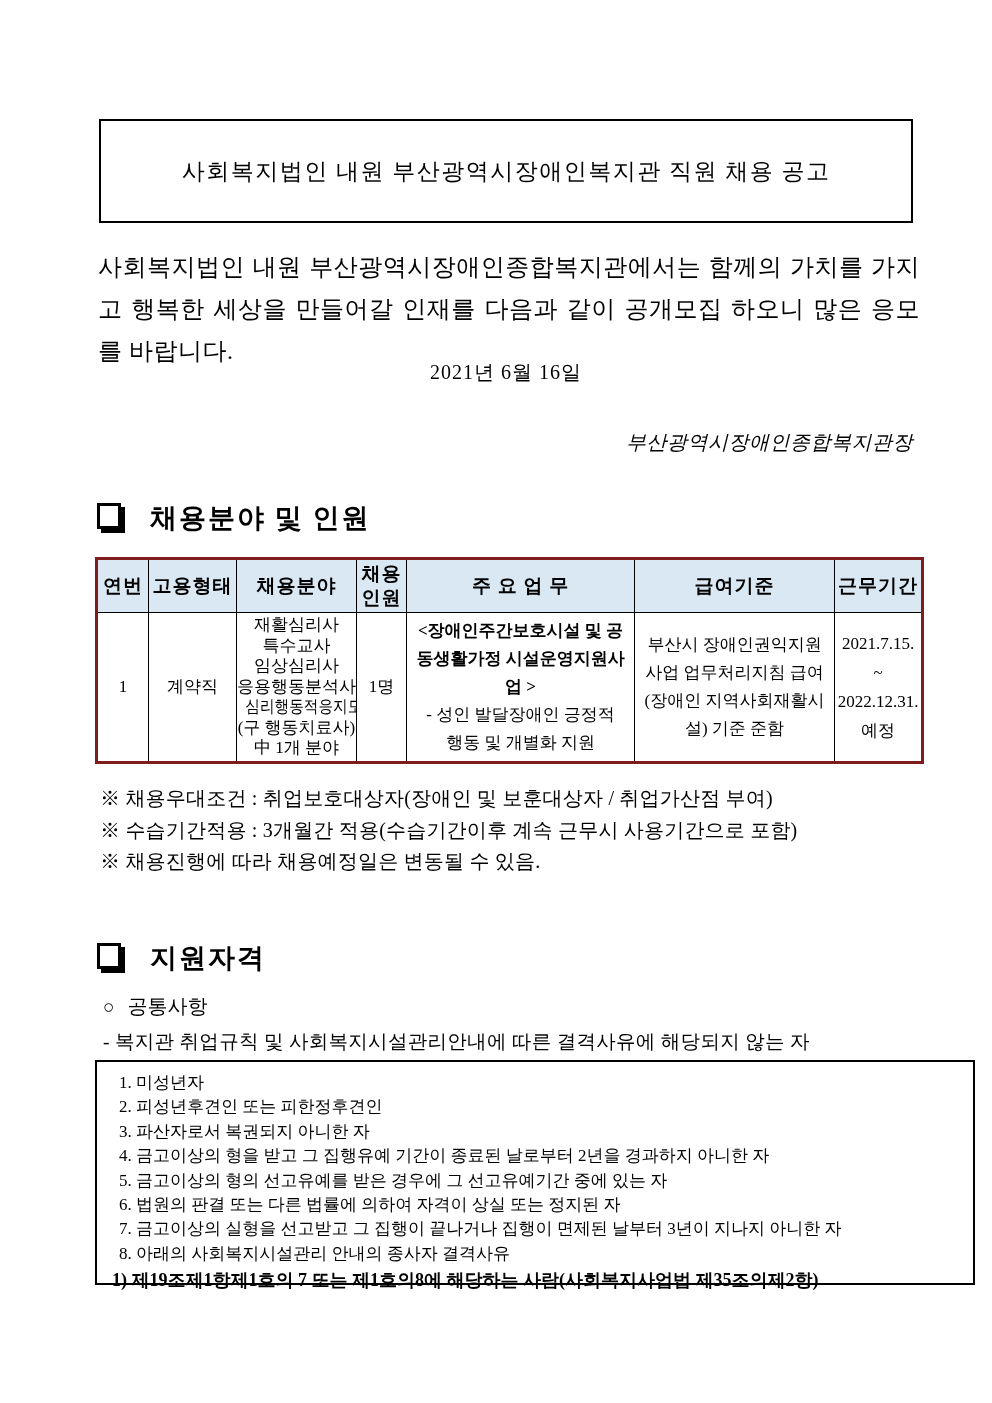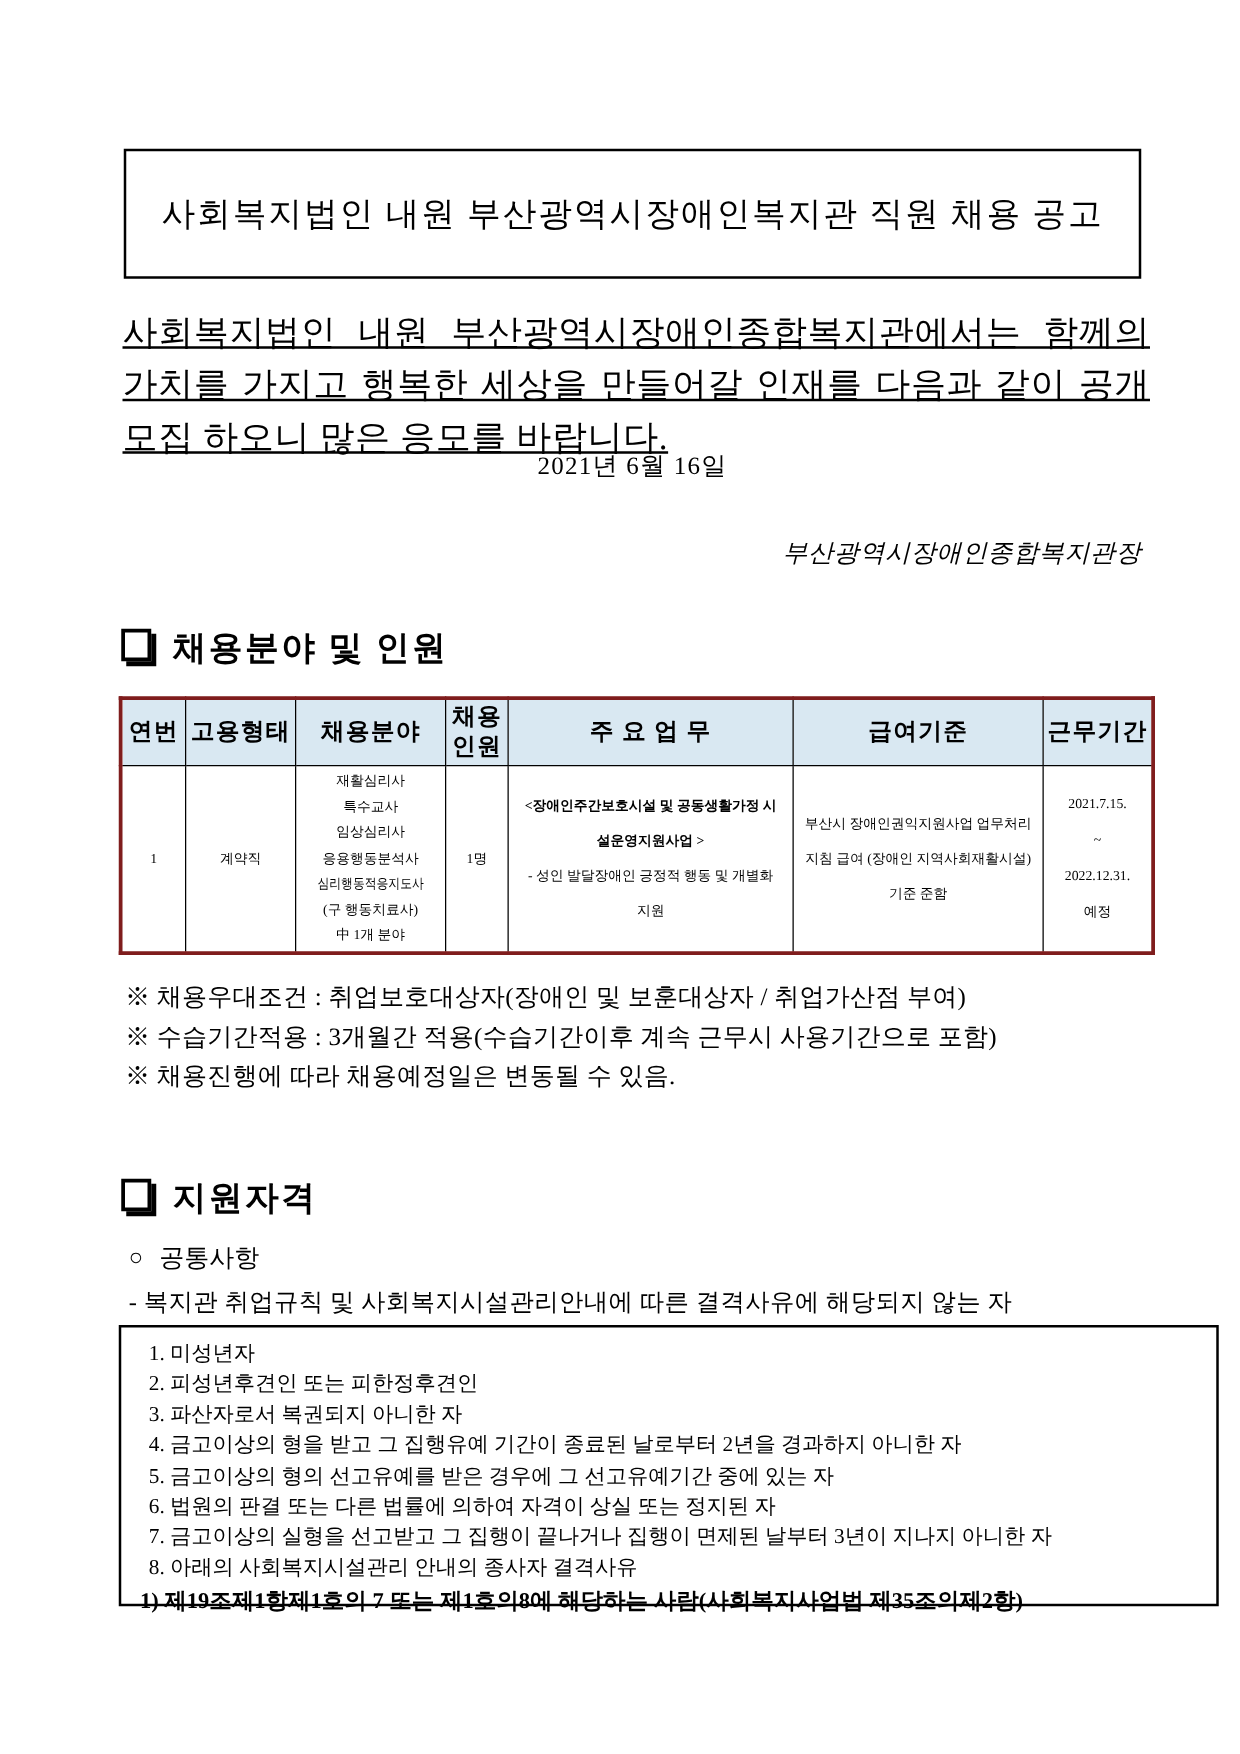--- a/index.html
+++ b/index.html
@@ -11,44 +11,44 @@
     font-family: "Liberation Serif", "DejaVu Serif", serif;
     color: var(--ink);
   }
   .page { position: absolute; inset: 0; width: 992px; height: 1403px; background:#fff; }
 
   
   .title-box {
     position: absolute; left: 99px; top: 119px; width: 814px; height: 104px;
     border: 2px solid #000;
     display: flex; align-items: center; justify-content: center;
-    font-size: 27px; letter-spacing: 1.5px; white-space: nowrap;
+    font-size: 23px; letter-spacing: 1.5px; white-space: nowrap;
   }
 
   
   .intro {
     position: absolute; left: 98px; top: 246px; width: 822px;
-    font-size: 28px; line-height: 42px;
-    text-align: justify; word-break: break-all; letter-spacing: 0.5px; text-decoration: underline;
+    font-size: 24px; line-height: 42px;
+    text-align: justify; word-break: break-all; letter-spacing: 0.5px;
   }
 
   .date-line {
     position: absolute; left: 99px; top: 359px; width: 814px;
     text-align: center; font-size: 20px; letter-spacing: 1px;
   }
 
   .signature {
     position: absolute; right: 79px; top: 429px;
     font-size: 20px; letter-spacing: 0.5px; font-style: italic;
   }
 
   
   .section-heading {
     position: absolute; left: 97px;
-    display: flex; align-items: center;
+    display: flex; align-items: center; gap: 12px;
   }
   .section-heading.s1 { top: 500px; }
   .section-heading.s2 { top: 940px; }
   .square-icon {
     width: 24px; height: 26px; background: #fff;
     border: 3px solid #000; box-shadow: 4px 4px 0 #000;
     margin-right: 17px; margin-bottom: 5px;
     flex: 0 0 auto;
   }
   .section-label { font-size: 27px; font-weight: bold; letter-spacing: 2px; white-space: nowrap; }
@@ -61,21 +61,21 @@
   }
   table.recruit th, table.recruit td {
     border: 1px solid #000; text-align: center; vertical-align: middle;
     overflow: hidden;
   }
   table.recruit th {
     background: var(--header-bg);
     font-weight: bold; font-size: 19px; height: 54px;
     white-space: pre-line; line-height: 24px; letter-spacing: 1px;
   }
-  table.recruit td { height: 128px; font-size: 11px; }
+  table.recruit td { height: 128px; font-size: 17px; }
   td.cell-fields { font-size: 16px; line-height: 20.5px; padding: 2px 0; }
   td.cell-fields .condensed { transform: scaleX(0.86); transform-origin: center; white-space: nowrap; }
   td.cell-duties { text-align: left; padding: 0 9px; font-size: 17.5px; line-height: 28px; word-break: break-all; }
   td.cell-duties .duties-title { font-weight: bold; }
   td.cell-salary { text-align: left; padding: 0 8px; font-size: 17.5px; line-height: 28px; word-break: break-all; }
   td.cell-period { font-size: 17px; line-height: 29px; }
 
   
   .notes {
     position: absolute; left: 100px; top: 783px; width: 822px;

